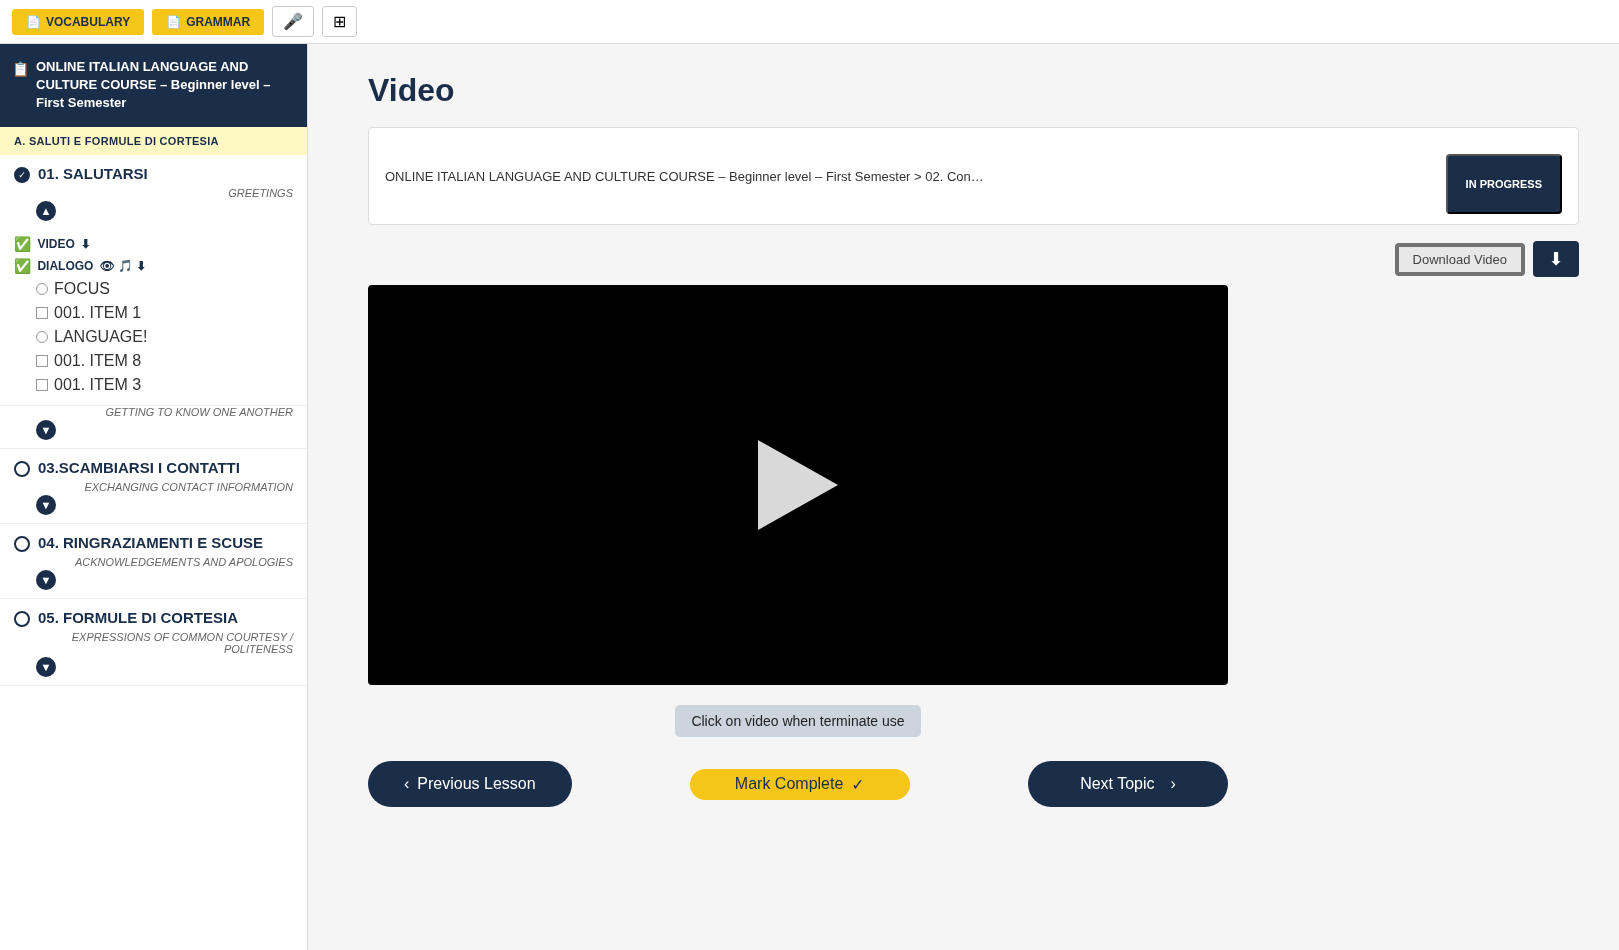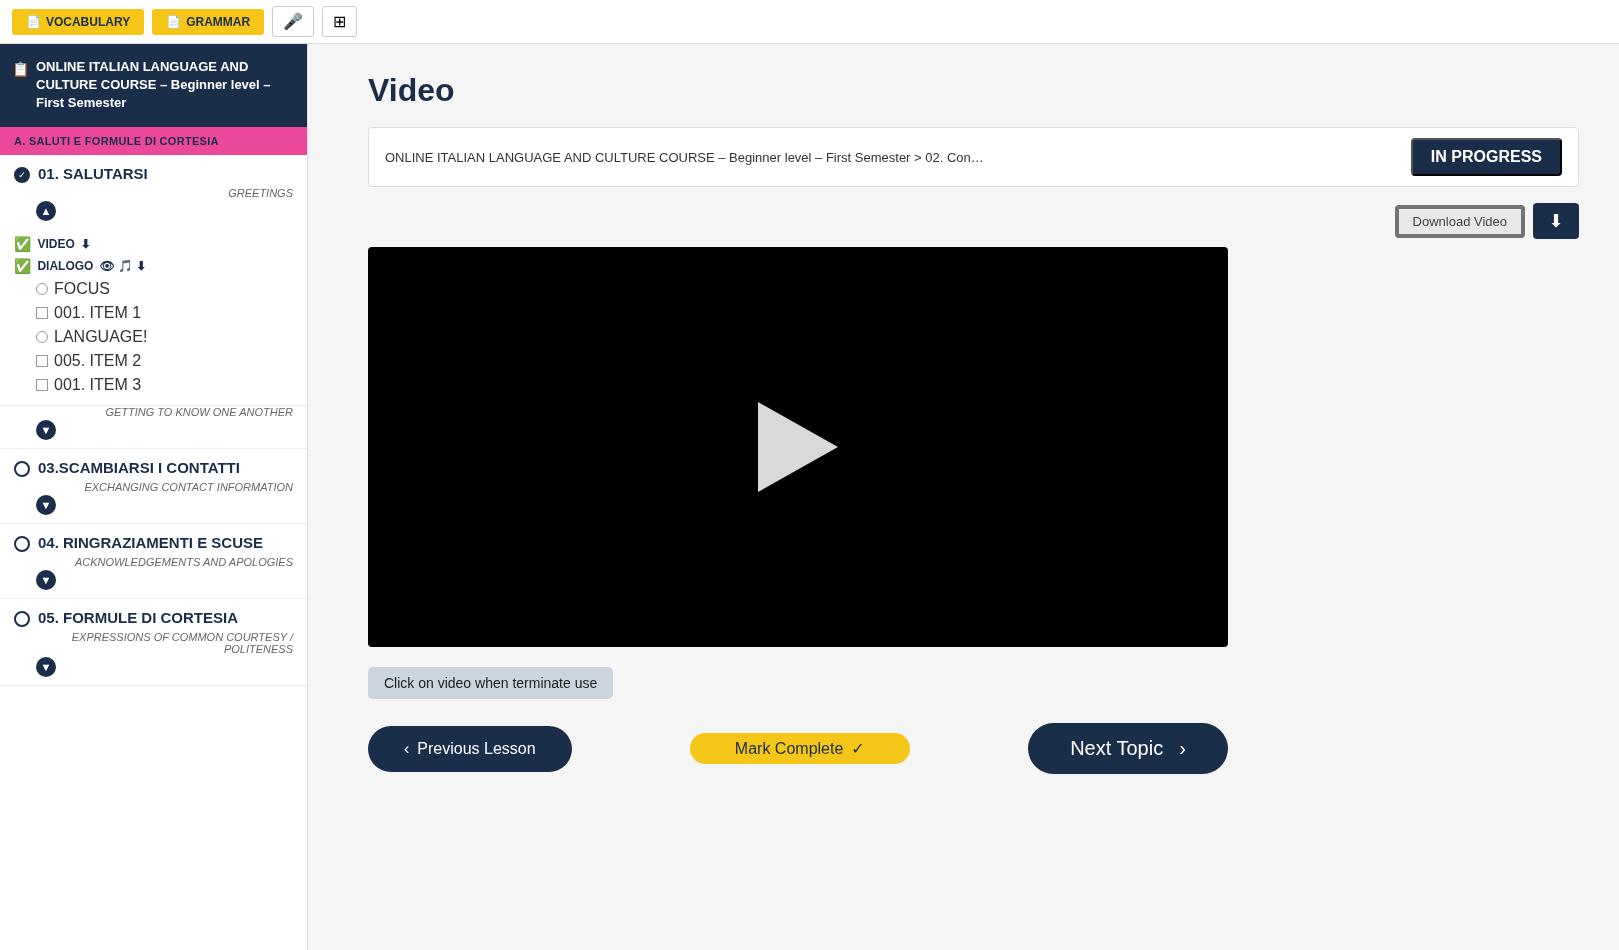--- a/index.html
+++ b/index.html
@@ -88,21 +88,21 @@
       border: none;
       width: 18px;
       height: 36px;
       cursor: pointer;
       border-radius: 0 4px 4px 0;
       font-size: 11px;
       z-index: 10;
     }
 
     .section-title {
-      background: #ec4899;
+      background: #fef9c3;
       padding: 8px 14px;
       font-size: 11px;
       font-weight: bold;
       color: #1a2e4a;
       letter-spacing: 0.3px;
     }
 
     .lesson-item {
       border-bottom: 1px solid #eee;
     }
@@ -222,25 +222,26 @@
       padding: 10px 16px;
       margin-bottom: 16px;
     }
     .breadcrumb-text {
       font-size: 13px;
       color: #333;
     }
     .in-progress-badge {
       background: #1a2e4a;
       color: #fff;
-      padding: 8px 18px;
+      padding: 22px 18px;
       border-radius: 4px;
-      font-size: 16px;
-      font-weight: bold;
-      cursor: pointer;
+      font-size: 11px;
+      font-weight: bold;
+      cursor: pointer;
+      margin-top: 16px;
     }
 
     
     .download-row {
       display: flex;
       justify-content: flex-end;
       align-items: center;
       margin-bottom: 8px;
       gap: 8px;
     }
@@ -333,21 +334,21 @@
       display: flex; align-items: center; gap: 8px;
       min-width: 220px;
       justify-content: center;
     }
     .next-btn {
       background: #1a2e4a;
       color: #fff;
       border: none;
       border-radius: 30px;
       padding: 14px 36px;
-      font-size: 20px;
+      font-size: 16px;
       cursor: pointer;
       display: flex; align-items: center; gap: 16px;
       min-width: 200px;
       justify-content: center;
     }
   </style>
 </head>
 <body>
 
 <div class="top-nav">
@@ -401,21 +402,21 @@
         <div class="sub-item-plain">
           <div class="small-square"></div>
           <span>001. ITEM 1</span>
         </div>
         <div class="sub-item-plain">
           <div class="small-circle"></div>
           <span>LANGUAGE!</span>
         </div>
         <div class="sub-item-plain">
           <div class="small-square"></div>
-          <span>005. ITEM 2</span>
+          <span>001. ITEM 8</span>
         </div>
         <div class="sub-item-plain">
           <div class="small-square"></div>
           <span>001. ITEM 3</span>
         </div>
       </div>
     </div>
 
     <div class="lesson-item">
       <div class="lesson-subtitle">GETTING TO KNOW ONE ANOTHER</div>
@@ -472,21 +473,21 @@
         <span>⬇</span>
       </button>
     </div>
 
     <div class="video-container">
       <div class="play-btn">
         <div class="play-triangle"></div>
       </div>
     </div>
 
-    <div style="display:flex; justify-content:flex-start; max-width:860px; margin-bottom: 14px;">
+    <div style="display:flex; justify-content:center; max-width:860px; margin-bottom: 14px;">
       <div class="tooltip-box">Click on video when terminate use</div>
     </div>
 
     <div class="bottom-actions">
       <button class="prev-btn">
         <span>‹</span>
         <span>Previous Lesson</span>
       </button>
       <button class="mark-complete-btn">
         <span>Mark Complete</span>

